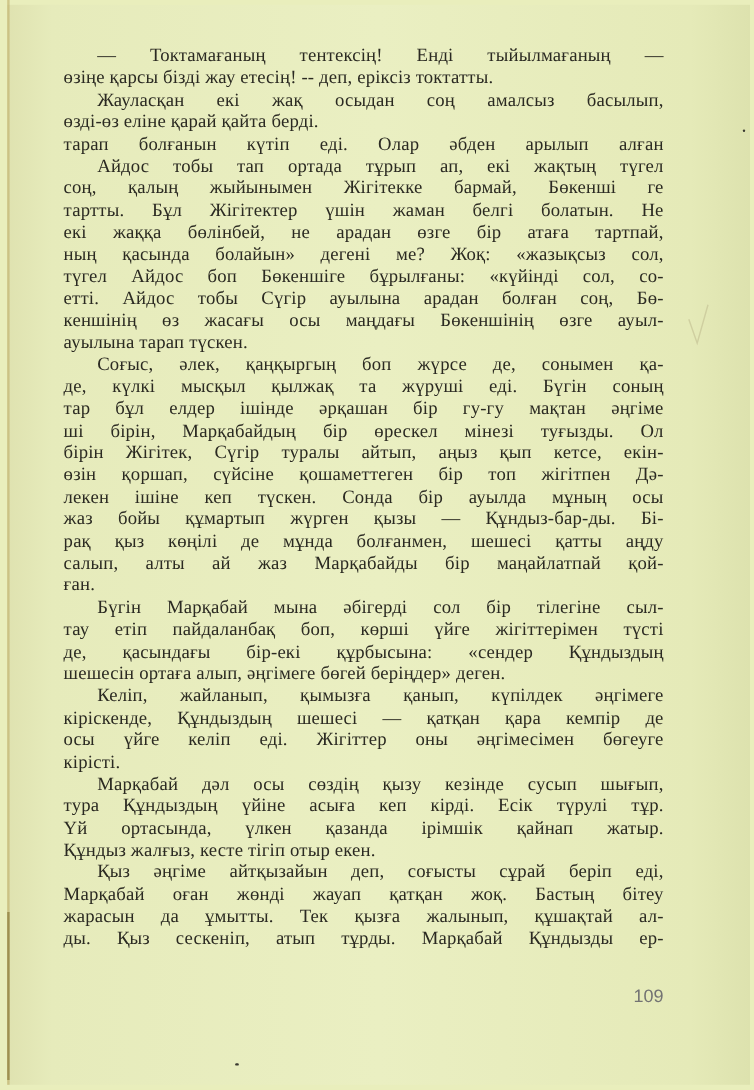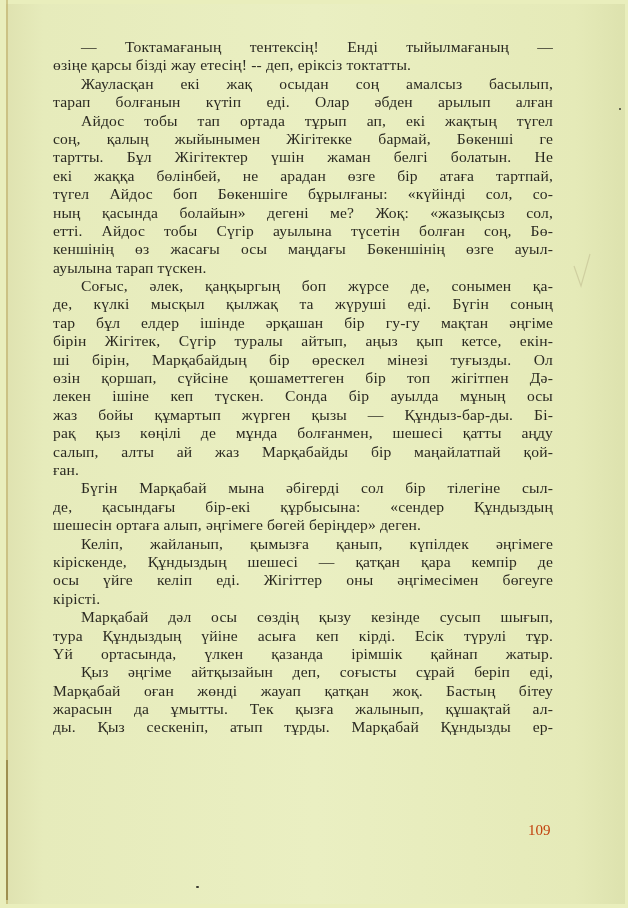--- a/index.html
+++ b/index.html
@@ -28,72 +28,75 @@
     text-align: justify;
   }
   .line {
     display: block; white-space: nowrap; text-align-last: justify; height: 18.4px;
     letter-spacing: 0.15px;
   }
   .line.last { text-align-last: left; }
   .line.indent { padding-left: 28px; }
   .page-number {
     position: absolute; left: 528px; top: 822px;
-    font-family: Liberation Serif, serif;
-    font-size: 15px; color: #c2410c;
+    font-family: Liberation Sans, sans-serif;
+    font-size: 15px; color: #737373;
   }
   .speck {
     position: absolute; width: 3px; height: 2px; background: #3a3a30; border-radius: 1px;
   }
   .pencil-mark {
     position: absolute; left: 572px; top: 252px; width: 20px; height: 40px;
   }
 </style>
 </head>
 <body>
 
 <div class="page"></div>
 <div class="left-edge"></div>
 <div class="left-edge-dark"></div>
 
 <div class="text-block" id="text-block">
     <span class="line indent">— Токтамағаның тентексің! Енді тыйылмағаның —</span>
     <span class="line last">өзіңе қарсы бізді жау етесің! -- деп, еріксіз токтатты.</span>
     <span class="line indent">Жауласқан екі жақ осыдан соң амалсыз басылып,</span>
+    <span class="line last">өзді-өз еліне қарай қайта берді.</span>
     <span class="line">тарап болғанын күтіп еді. Олар әбден арылып алған</span>
     <span class="line indent">Айдос тобы тап ортада тұрып ап, екі жақтың түгел</span>
     <span class="line">соң, қалың жыйынымен Жігітекке бармай, Бөкенші ге</span>
     <span class="line">тартты. Бұл Жігітектер үшін жаман белгі болатын. Не</span>
     <span class="line">екі жаққа бөлінбей, не арадан өзге бір атаға тартпай,</span>
+    <span class="line">ның қасында болайын» дегені ме? Жоқ: «жазықсыз сол,</span>
     <span class="line">түгел Айдос боп Бөкеншіге бұрылғаны: «күйінді сол, со-</span>
-    <span class="line">ның қасында болайын» дегені ме? Жоқ: «жазықсыз сол,</span>
-    <span class="line">етті. Айдос тобы Сүгір ауылына түсетін болған соң, Бө-</span>
+    <span class="line">етті. Айдос тобы Сүгір ауылына арадан болған соң, Бө-</span>
     <span class="line">кеншінің өз жасағы осы маңдағы Бөкеншінің өзге ауыл-</span>
     <span class="line last">ауылына тарап түскен.</span>
     <span class="line indent">Соғыс, әлек, қаңқыргың боп жүрсе де, сонымен қа-</span>
     <span class="line">де, күлкі мысқыл қылжақ та жүруші еді. Бүгін соның</span>
     <span class="line">тар бұл елдер ішінде әрқашан бір гу-гу мақтан әңгіме</span>
+    <span class="line">ші бірін, Марқабайдың бір өрескел мінезі туғызды. Ол</span>
     <span class="line">бірін Жігітек, Сүгір туралы айтып, аңыз қып кетсе, екін-</span>
-    <span class="line">ші бірін, Марқабайдың бір өрескел мінезі туғызды. Ол</span>
     <span class="line">өзін қоршап, сүйсіне қошаметтеген бір топ жігітпен Дә-</span>
     <span class="line">лекен ішіне кеп түскен. Сонда бір ауылда мұның осы</span>
     <span class="line">жаз бойы құмартып жүрген қызы — Құндыз-бар-ды. Бі-</span>
     <span class="line">рақ қыз көңілі де мұнда болғанмен, шешесі қатты аңду</span>
     <span class="line">салып, алты ай жаз Марқабайды бір маңайлатпай қой-</span>
     <span class="line last">ған.</span>
     <span class="line indent">Бүгін Марқабай мына әбігерді сол бір тілегіне сыл-</span>
+    <span class="line">тау етіп пайдаланбақ боп, көрші үйге жігіттерімен түсті</span>
     <span class="line">де, қасындағы бір-екі құрбысына: «сендер Құндыздың</span>
     <span class="line last">шешесін ортаға алып, әңгімеге бөгей беріңдер» деген.</span>
     <span class="line indent">Келіп, жайланып, қымызға қанып, күпілдек әңгімеге</span>
     <span class="line">кіріскенде, Құндыздың шешесі — қатқан қара кемпір де</span>
     <span class="line">осы үйге келіп еді. Жігіттер оны әңгімесімен бөгеуге</span>
     <span class="line last">кірісті.</span>
     <span class="line indent">Марқабай дәл осы сөздің қызу кезінде сусып шығып,</span>
     <span class="line">тура Құндыздың үйіне асыға кеп кірді. Есік түрулі тұр.</span>
     <span class="line">Үй ортасында, үлкен қазанда ірімшік қайнап жатыр.</span>
+    <span class="line last">Құндыз жалғыз, кесте тігіп отыр екен.</span>
     <span class="line indent">Қыз әңгіме айтқызайын деп, соғысты сұрай беріп еді,</span>
     <span class="line">Марқабай оған жөнді жауап қатқан жоқ. Бастың бітеу</span>
     <span class="line">жарасын да ұмытты. Тек қызға жалынып, құшақтай ал-</span>
     <span class="line">ды. Қыз сескеніп, атып тұрды. Марқабай Құндызды ер-</span>
   </div>
 
 <div class="page-number">109</div>
 
 <div class="speck" style="left:196px; top:886px;"></div>
 <div class="speck" style="left:619px; top:108px; width:2px;"></div>

